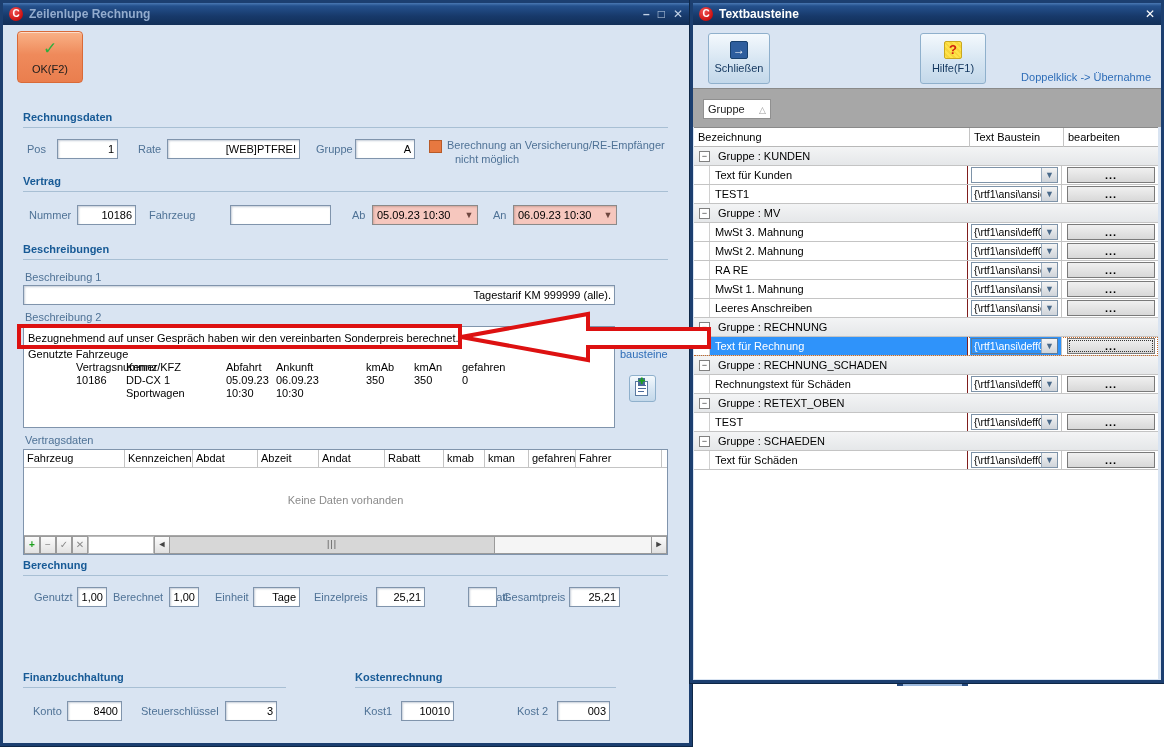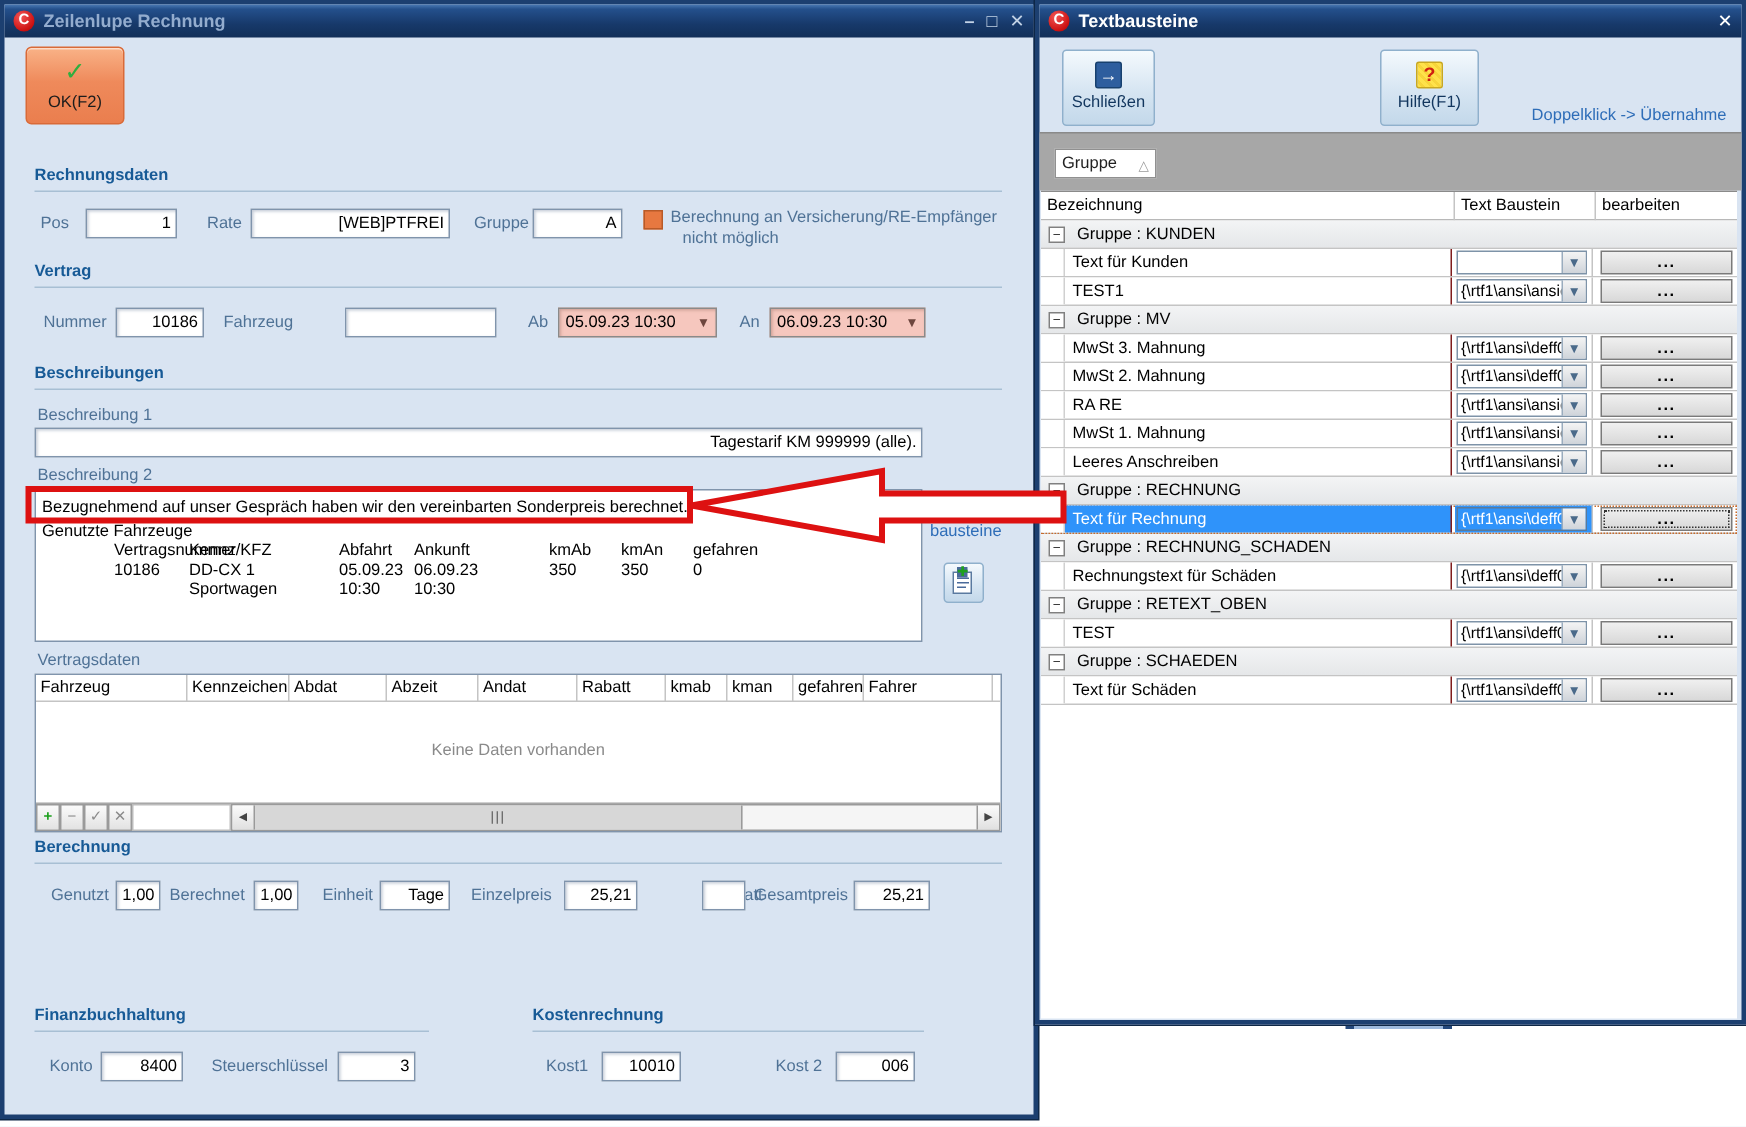--- a/index.html
+++ b/index.html
@@ -282,21 +282,21 @@
   <div class="lbl" style="left:30px; top:702px;">Konto</div>
   <div class="inp" style="left:64px; top:698px; width:55px;">8400</div>
   <div class="lbl" style="left:138px; top:702px;">Steuerschlüssel</div>
   <div class="inp right" style="left:222px; top:698px; width:52px;">3</div>
 
   <div class="sec-head" style="left:352px; top:668px;">Kostenrechnung</div>
   <div class="sec-line" style="left:352px; top:684px; width:261px;"></div>
   <div class="lbl" style="left:361px; top:702px;">Kost1</div>
   <div class="inp" style="left:398px; top:698px; width:53px;">10010</div>
   <div class="lbl" style="left:514px; top:702px;">Kost 2</div>
-  <div class="inp" style="left:554px; top:698px; width:53px;">006</div>
+  <div class="inp" style="left:554px; top:698px; width:53px;">003</div>
 </div>
 
 <div class="win" style="left:690px; top:0; width:474px; height:683px; z-index:10;">
   <div class="titlebar">
     <div class="app-icon">C</div>
     <div class="title-text t-active">Textbausteine</div>
     <div class="win-btns" style="color:#fff;">
       <span>✕</span>
     </div>
   </div>

